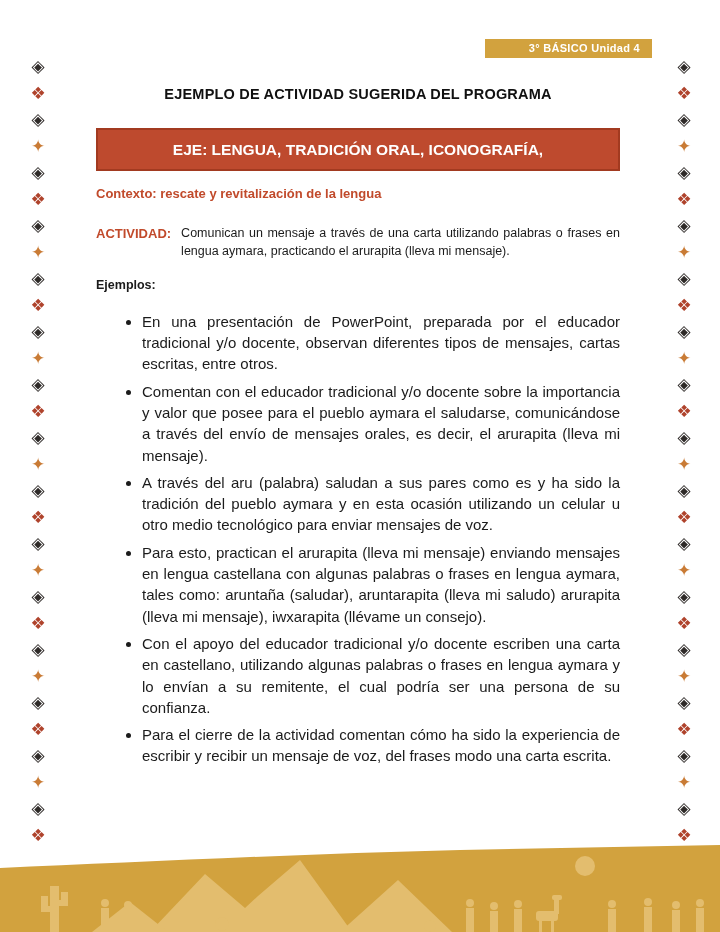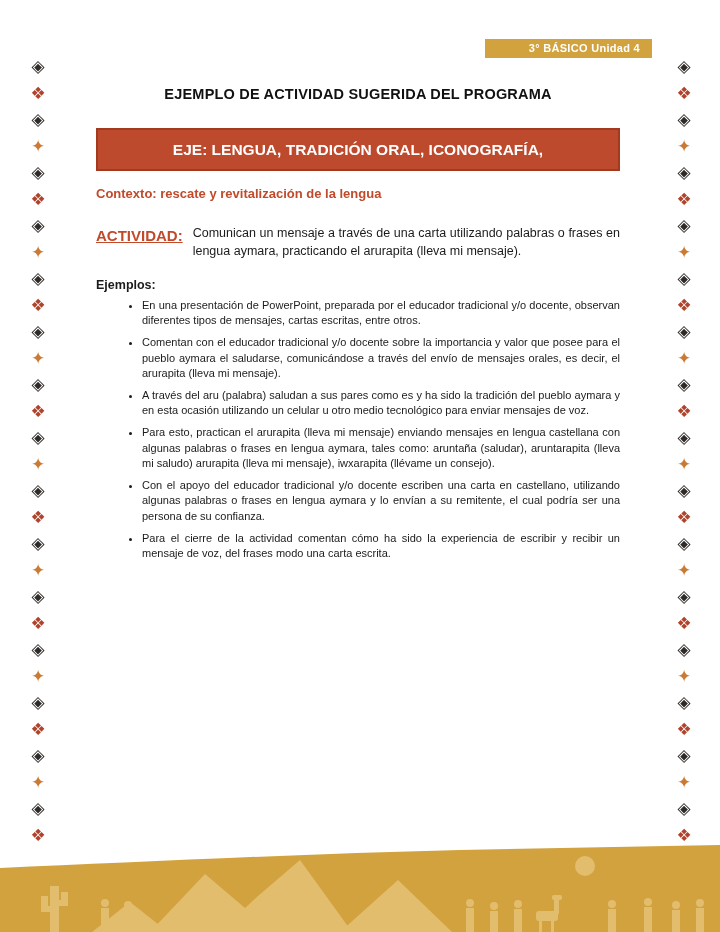--- a/index.html
+++ b/index.html
@@ -69,36 +69,35 @@
     margin-top:24px;
     display:flex;
     gap:10px;
     font-size:12.5px;
     line-height:1.42;
   }
   .activity-label {
     flex:0 0 74px;
     color:var(--accent-red, #c14a2b);
     font-weight:bold;
-    font-size:15px;
-    text-decoration:underline;
+    font-size:13px;
   }
   .activity-text { flex:1; text-align:justify; }
 
   .examples-label {
     margin-top:17px;
     font-weight:bold;
     font-size:12.5px;
   }
 
   ul.example-list {
-    margin-top:6px;
+    margin-top:19px;
     padding-left:46px;
     list-style:disc outside;
-    font-size:11px;
+    font-size:15px;
     line-height:1.42;
   }
   ul.example-list li {
     text-align:justify;
     margin-bottom:6px;
   }
   strong { font-weight:normal; }
 
   
   .footer-band {

